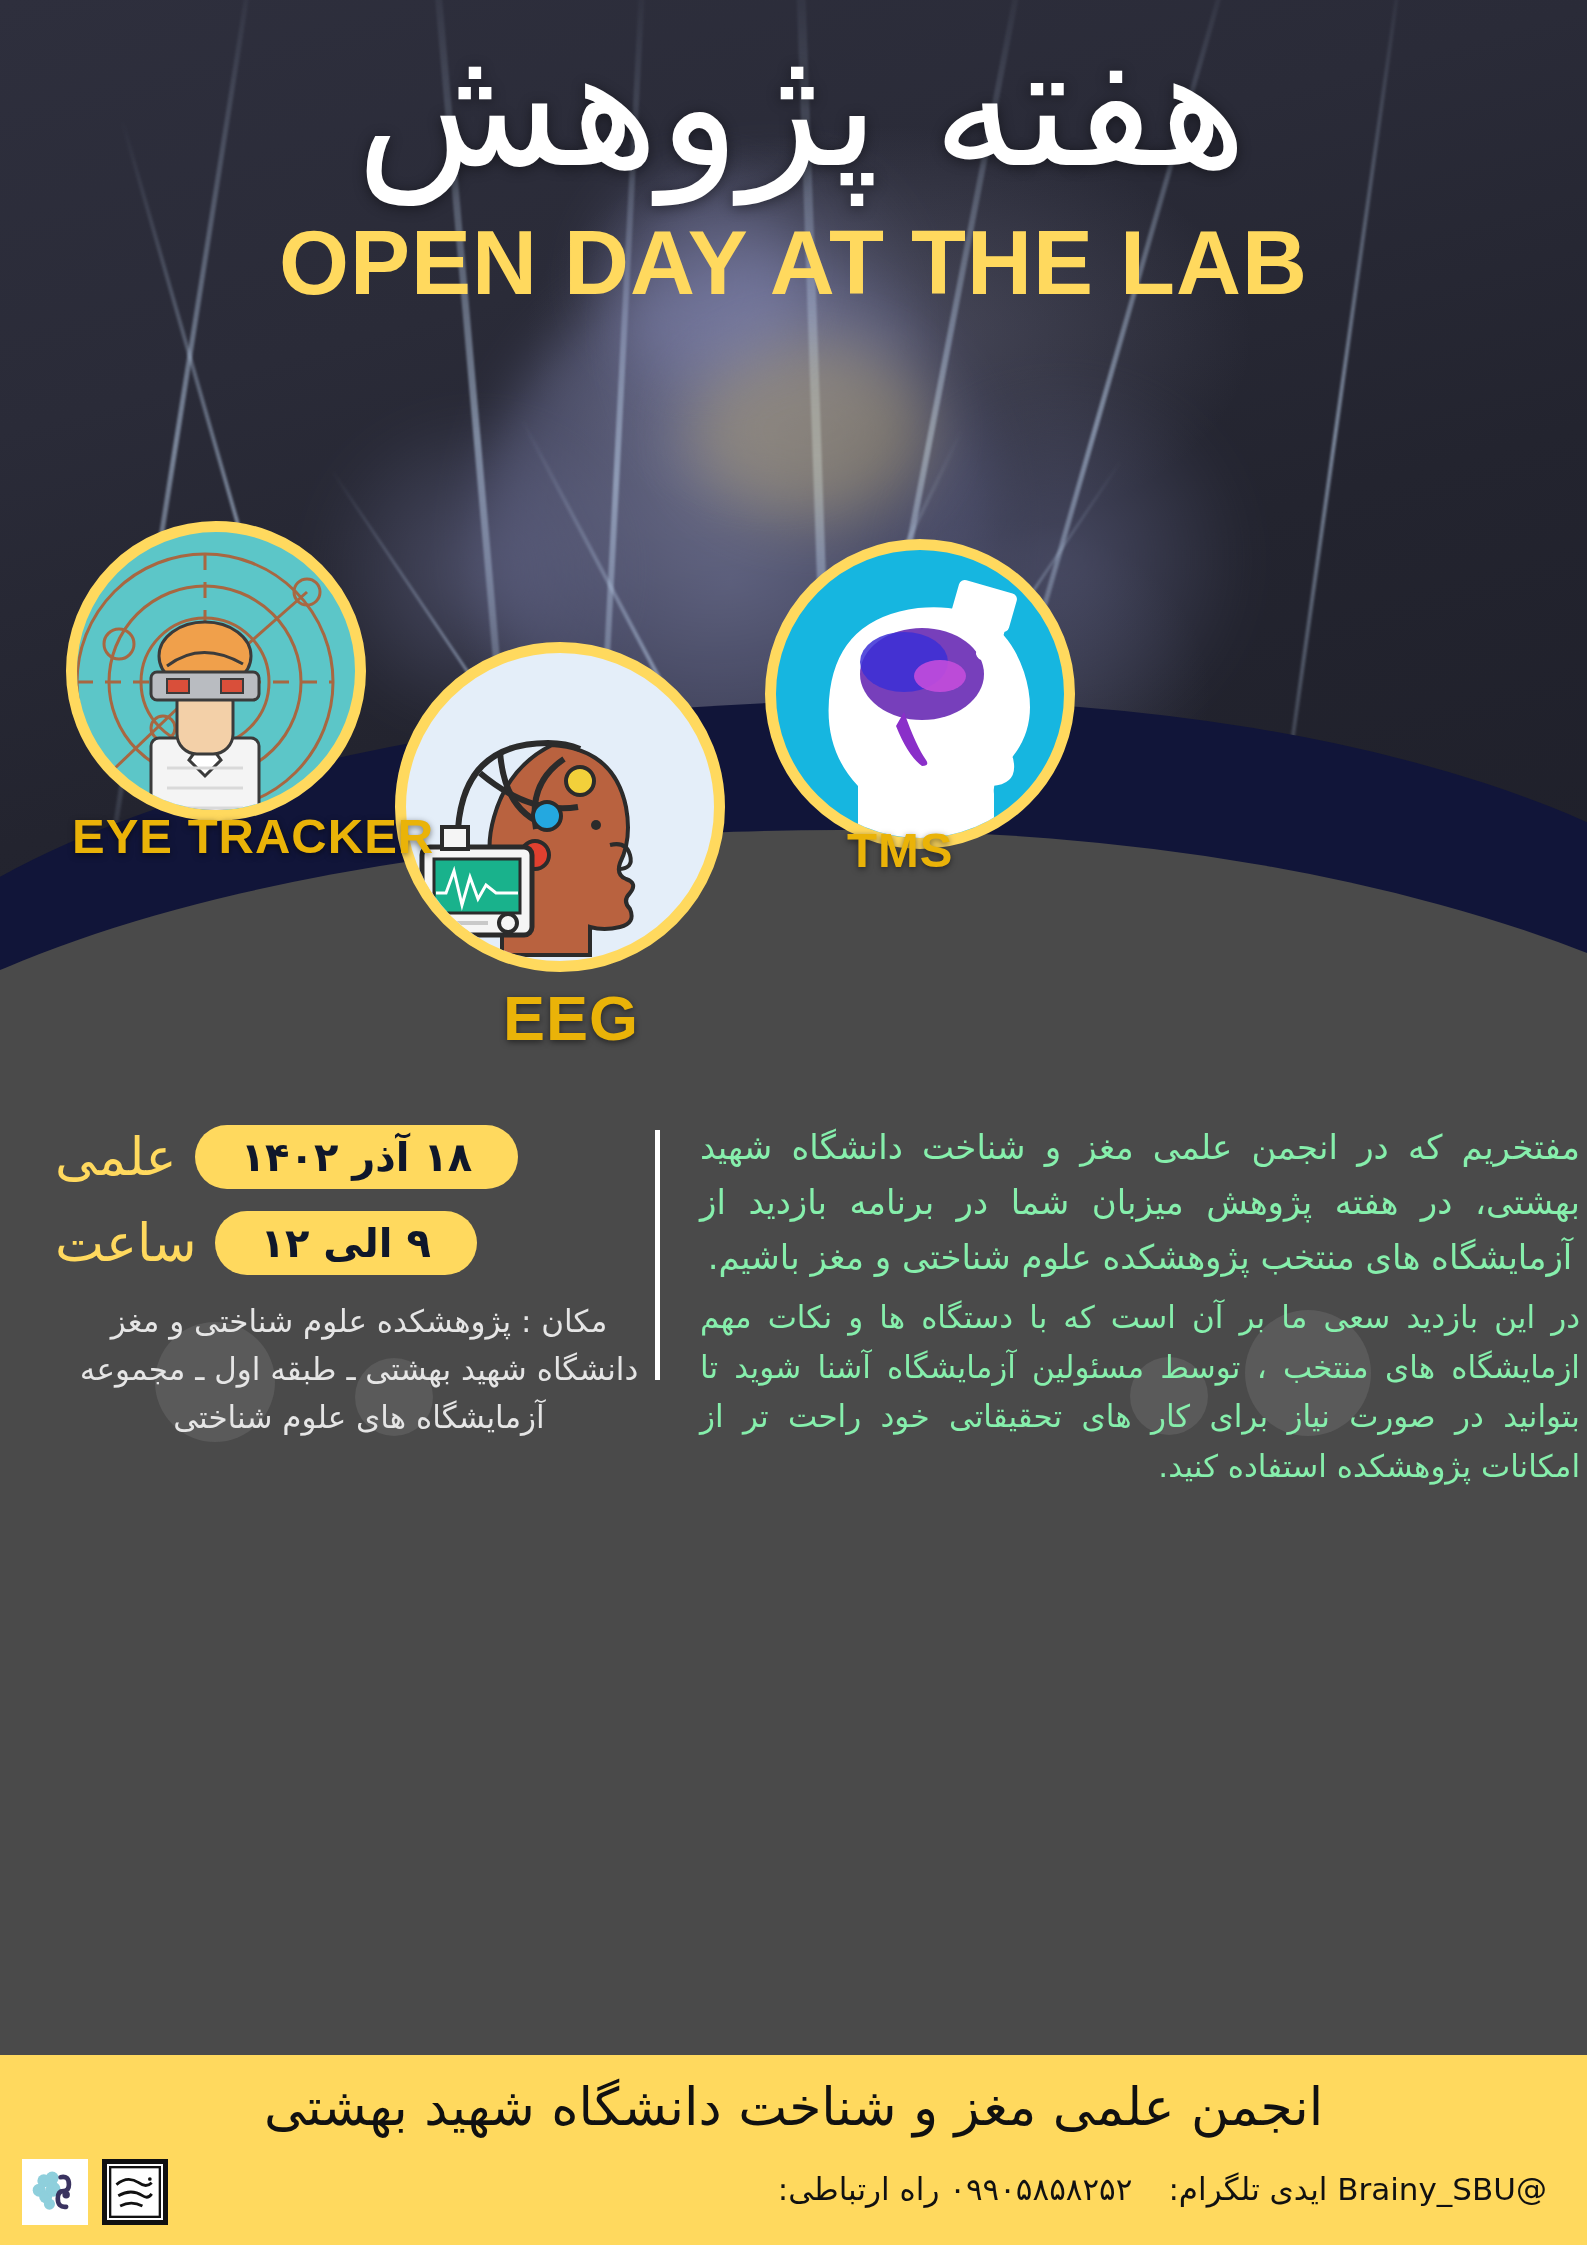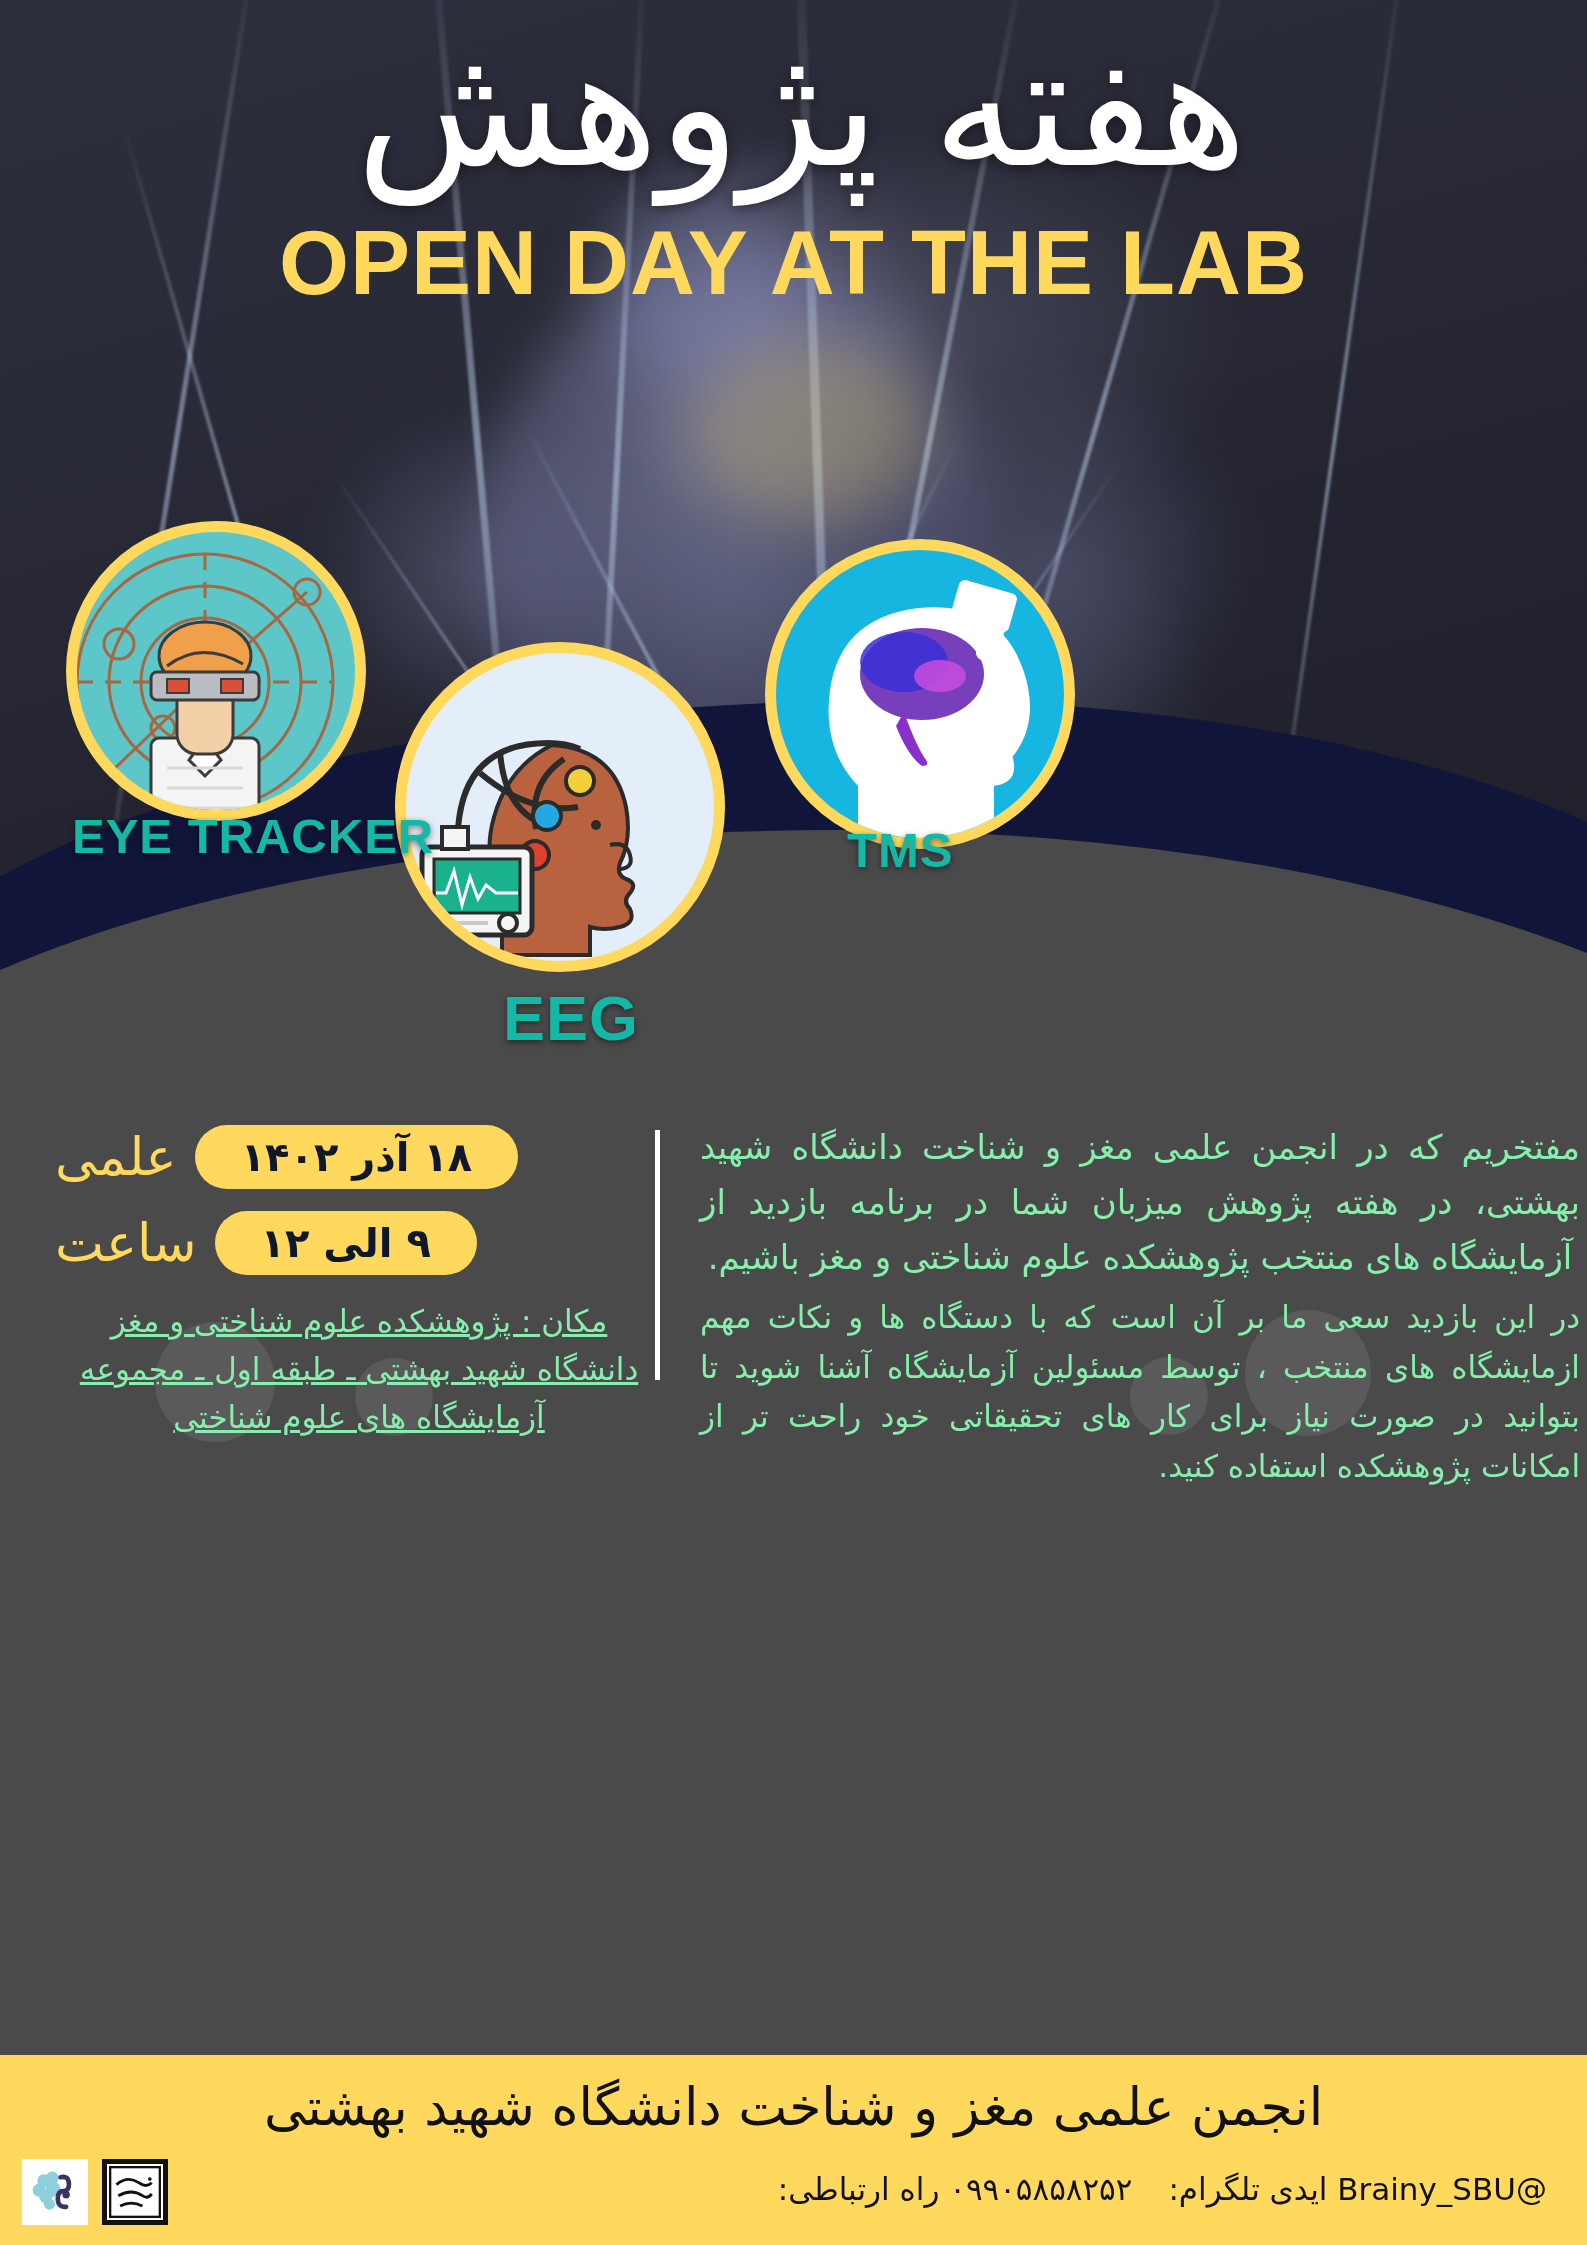--- a/index.html
+++ b/index.html
@@ -85,21 +85,21 @@
   
   .circ{
     position:absolute;border-radius:50%;z-index:9;
     border:11px solid #ffd95e;overflow:hidden;
   }
   .circ-eye{left:66px;top:521px;width:300px;height:300px;background:#5cc6c8;}
   .circ-eeg{left:395px;top:642px;width:330px;height:330px;background:#e4eef9;}
   .circ-tms{left:765px;top:539px;width:310px;height:310px;background:#16b6e0;}
 
   .lbl{
-    position:absolute;z-index:10;color:#14b8a6;font-weight:bold;
+    position:absolute;z-index:10;color:#eab308;font-weight:bold;
     font-family:"Liberation Sans",sans-serif;letter-spacing:1px;
     text-shadow:0 2px 6px rgba(0,0,0,.5);
   }
   .lbl-eye{left:72px;top:808px;font-size:49px;}
   .lbl-eeg{left:503px;top:982px;font-size:63px;}
   .lbl-tms{left:847px;top:822px;font-size:49px;}
 
   
   .dim{position:absolute;border-radius:50%;background:#5a5a5a;z-index:5;}
 
@@ -109,22 +109,22 @@
     direction:rtl;text-align:right;
   }
   .row{display:flex;align-items:center;justify-content:flex-end;gap:18px;margin-bottom:22px;}
   .rowlbl{color:#ffd95e;font-size:52px;line-height:1;}
   .pill{
     background:#ffd95e;color:#0f172a;
     border-radius:40px;padding:11px 46px;
     font-size:40px;line-height:1.05;white-space:nowrap;font-weight:bold;
   }
   .place{
-    color:#86efac;font-size:31px;line-height:1.55;
-    text-align:center;margin-top:18px;padding-left:8px;text-decoration:underline;
+    color:#e5e5e5;font-size:31px;line-height:1.55;
+    text-align:center;margin-top:18px;padding-left:8px;
   }
   .vrule{
     position:absolute;z-index:10;left:655px;top:1130px;
     width:5px;height:250px;background:#ffffff;
   }
 
   
   .body-col{
     position:absolute;z-index:10;left:700px;top:1120px;width:880px;
     direction:rtl;color:#86efac;

